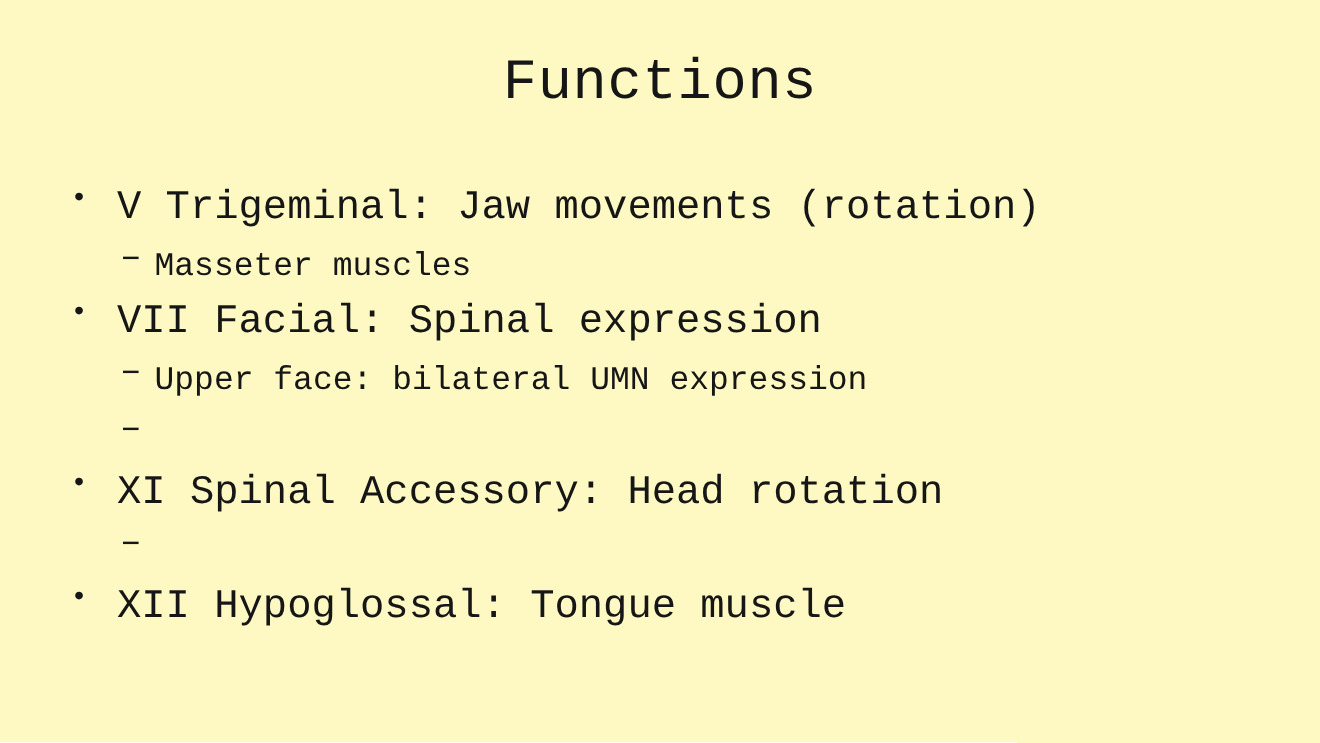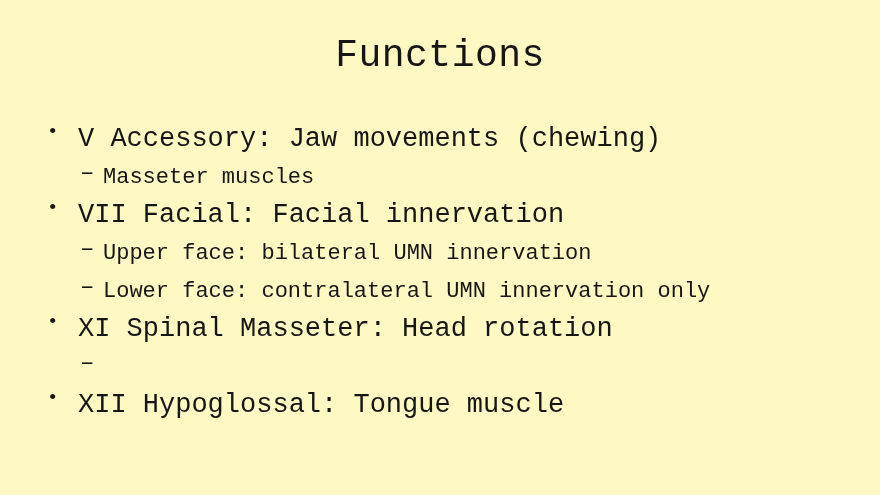--- a/index.html
+++ b/index.html
@@ -67,41 +67,40 @@
   }
 </style>
 </head>
 <body>
 
 <div class="slide">
   <h1 class="title">Functions</h1>
   <div class="content" id="bullet-list">
       <div class="row level1">
         <span class="marker">•</span>
-        <span class="text">V Accessory: Jaw movements (chewing)</span>
+        <span class="text">V Trigeminal: Jaw movements (rotation)</span>
       </div>
       <div class="row level2">
         <span class="marker">–</span>
         <span class="text">Masseter muscles</span>
       </div>
       <div class="row level1">
         <span class="marker">•</span>
-        <span class="text">VII Facial: Facial innervation</span>
+        <span class="text">VII Facial: Spinal expression</span>
       </div>
       <div class="row level2">
         <span class="marker">–</span>
-        <span class="text">Upper face: bilateral UMN innervation</span>
+        <span class="text">Upper face: bilateral UMN expression</span>
       </div>
       <div class="row level2">
         <span class="marker">–</span>
-        <span class="text">Lower face: contralateral UMN innervation only</span>
       </div>
       <div class="row level1">
         <span class="marker">•</span>
-        <span class="text">XI Spinal Masseter: Head rotation</span>
+        <span class="text">XI Spinal Accessory: Head rotation</span>
       </div>
       <div class="row level2">
         <span class="marker">–</span>
       </div>
       <div class="row level1">
         <span class="marker">•</span>
         <span class="text">XII Hypoglossal: Tongue muscle</span>
       </div>
     </div>
 </div>

